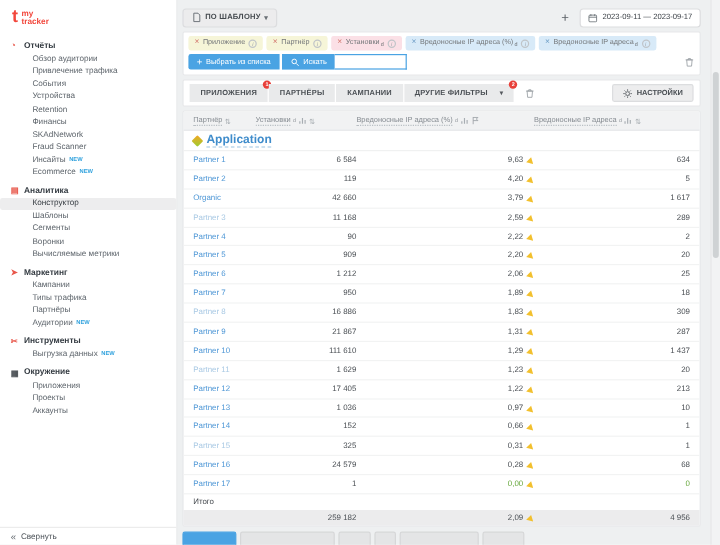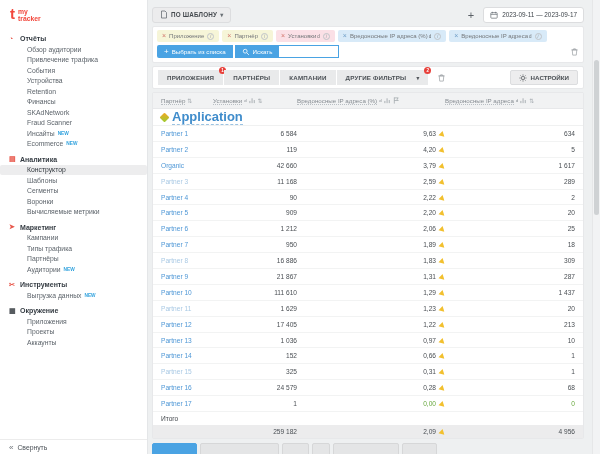--- a/index.html
+++ b/index.html
@@ -66,21 +66,21 @@
   
   .table-card { position:absolute; top:92px; left:0; width:100%; }
   .thead, .trow, .total-row { display:grid; grid-template-columns:52px 84px 148px 1fr; align-items:center; padding:0 8px; }
   .thead { height:16px; background:#f1f2f3; border-bottom:1px solid #e7e8ea; }
   .th { display:flex; align-items:center; gap:2px; font-size:6.2px; color:#868c92; overflow:hidden; white-space:nowrap; }
   .th-label { border-bottom:1px dotted #b9bfc4; cursor:pointer; }
   .th sup { font-size:4.3px; }
   .sort { font-size:6px; color:#a7adb2; cursor:pointer; }
   .group-row { height:17px; display:flex; align-items:center; gap:4px; padding:0 8px; border-bottom:1px solid #f0f1f1; }
   .app-ic { width:7px; height:7px; transform:rotate(45deg); background:linear-gradient(135deg,#f5a623,#9acd32); border-radius:1px; }
-  .group-link { color:#3f8ccb; font-weight:bold; font-size:13px; border-bottom:1px dashed #9cc3e2; cursor:pointer; }
+  .group-link { color:#3f8ccb; font-weight:bold; font-size:10px; border-bottom:1px dashed #9cc3e2; cursor:pointer; }
   .trow { height:15.9px; border-bottom:1px solid #f2f3f3; }
   .td { font-size:6.6px; color:#4a4f54; }
   .name { color:#4e97d6; cursor:pointer; }
   .trow[data-kind="muted"] .name { color:#a9c9e4; }
   .num { text-align:right; }
   .pct-cell { display:flex; justify-content:flex-end; align-items:center; gap:3px; }
   .warn { width:0; height:0; border-left:3px solid transparent; border-right:3px solid transparent; border-bottom:5.5px solid #f2c02e; transform:rotate(14deg); }
   .trow[data-kind="ok"] .pct, .trow[data-kind="ok"] .ips { color:#67a83d; }
   .total-label-row { height:13px; display:flex; align-items:center; padding:0 8px; font-size:6.6px; color:#44494e; }
   .total-row { height:13px; background:#ececed; }

